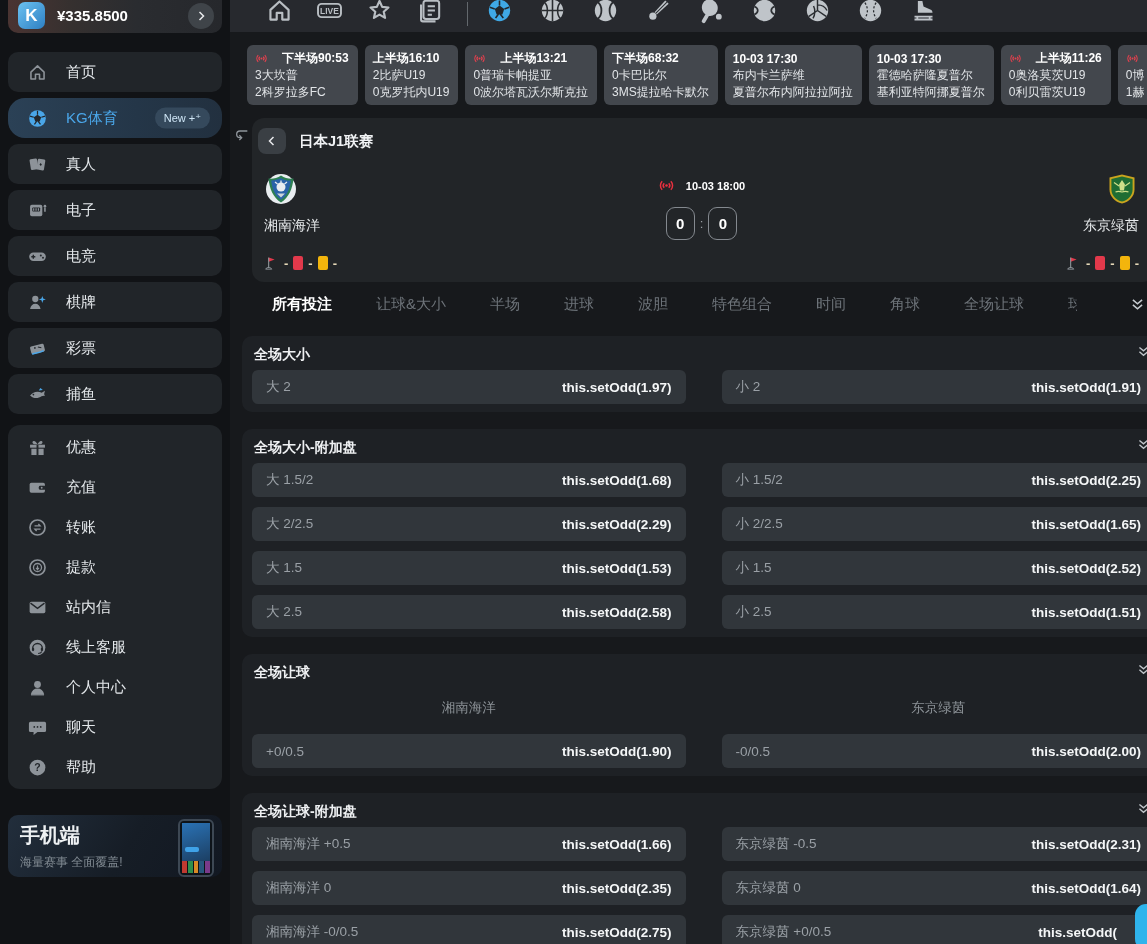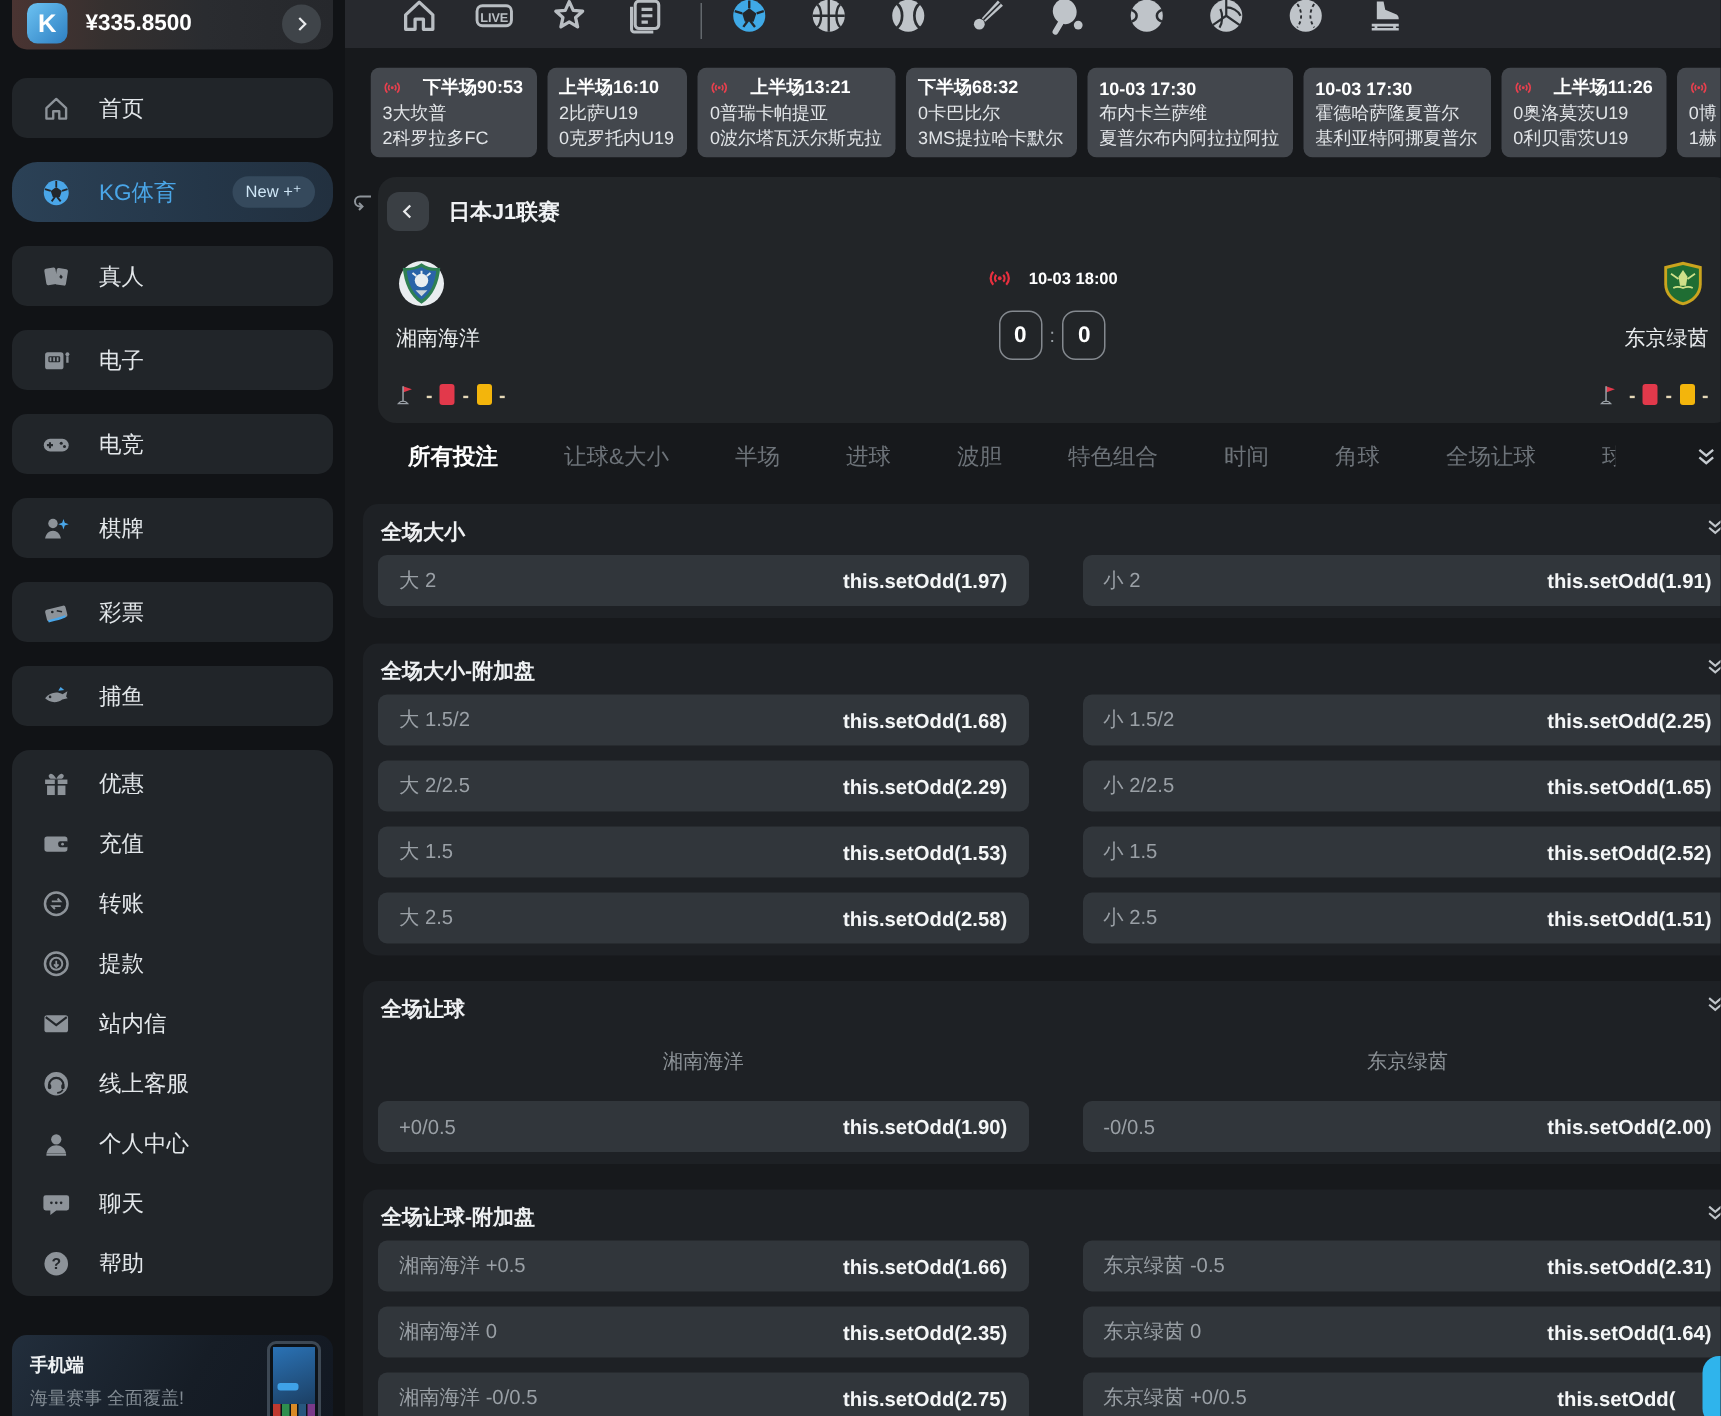--- a/index.html
+++ b/index.html
@@ -10,31 +10,31 @@
 
 .sidebar { width:230px; height:944px; background:#111316; padding:0 8px; flex:none; position:relative; }
 .balance-card { height:44px; margin-top:-11px; border-radius:10px; display:flex; align-items:center; padding:9px 8px 0 10px;
   background:linear-gradient(90deg,#4a3432 0%, #35302f 30%, #2a2c30 60%, #26282c 100%); position:relative; }
 .klogo { width:27px; height:27px; border-radius:7px; background:linear-gradient(135deg,#6cc2f2,#2e7fc2); color:#fff; font-weight:bold; font-size:17px; display:flex; align-items:center; justify-content:center; }
 .balance { color:#fff; font-size:15px; font-weight:bold; margin-left:12px; flex:1; }
 .expand { width:26px; height:26px; border-radius:50%; background:#3f4449; border:none; color:#e8eaec; display:flex; align-items:center; justify-content:center; cursor:pointer; }
 .expand .icon { width:12px; height:12px; }
 .menu-item { height:40px; display:flex; align-items:center; padding-left:19px; border-radius:10px; cursor:pointer; position:relative; }
 #menu1 { margin-top:19px; }
-#menu1 .menu-item { background:#212529; margin-bottom:16px; }
+#menu1 .menu-item { background:#212529; margin-bottom:6px; }
 #menu1 .menu-item.active { background:linear-gradient(90deg,#2b4156 0%, #243648 60%, #22303f 100%);border-radius:17px; }
 #menu2 { margin-top:11px; background:#212529; border-radius:12px; padding:2px 0; }
 #menu2 .menu-item { height:40px; border-radius:0; }
 .mi-icon { width:21px; height:21px; color:#8d9399; flex:none; }
 .menu-item .label { color:#e3e7ea; font-size:15px; margin-left:18px; }
 .menu-item.active .mi-icon { color:#4aa6e8; }
 .menu-item.active .label { color:#4aa6e8; }
 .badge { position:absolute; right:12px; top:50%; transform:translateY(-50%); background:#35495c; color:#cfe6f6; font-size:11px; padding:4px 9px; border-radius:11px; }
 .promo { margin-top:26px; height:62px; border-radius:10px; background:linear-gradient(120deg,#222e3c 0%, #161d26 55%, #121822 100%); display:flex; align-items:center; padding:0 6px 0 12px; position:relative; overflow:hidden; cursor:pointer; }
-.promo-title { color:#eef1f3; font-size:12px; font-weight:bold; }
+.promo-title { color:#eef1f3; font-size:20px; font-weight:bold; }
 .promo-sub { color:#828b93; font-size:12px; margin-top:5px; }
 .phone { position:absolute; right:8px; top:4px; width:36px; height:58px; border-radius:6px; border:2px solid #3d4854; background:#0d1319; overflow:hidden; }
 .phone .scr { position:absolute; left:2px; right:2px; top:2px; height:38px; background:linear-gradient(160deg,#2a72b5,#1c3f63); }
 .phone .btn { position:absolute; left:5px; top:26px; width:14px; height:5px; background:#3fa2e8; border-radius:2px; }
 .phone .tiles { position:absolute; left:2px; right:2px; bottom:2px; height:12px; display:flex; gap:1px; }
 .phone .tiles div { flex:1; }
 
 
 main { flex:1; position:relative; height:944px; }
 .topbar { height:32px; background:#27292e; display:flex; align-items:flex-start; padding-left:35px; }

